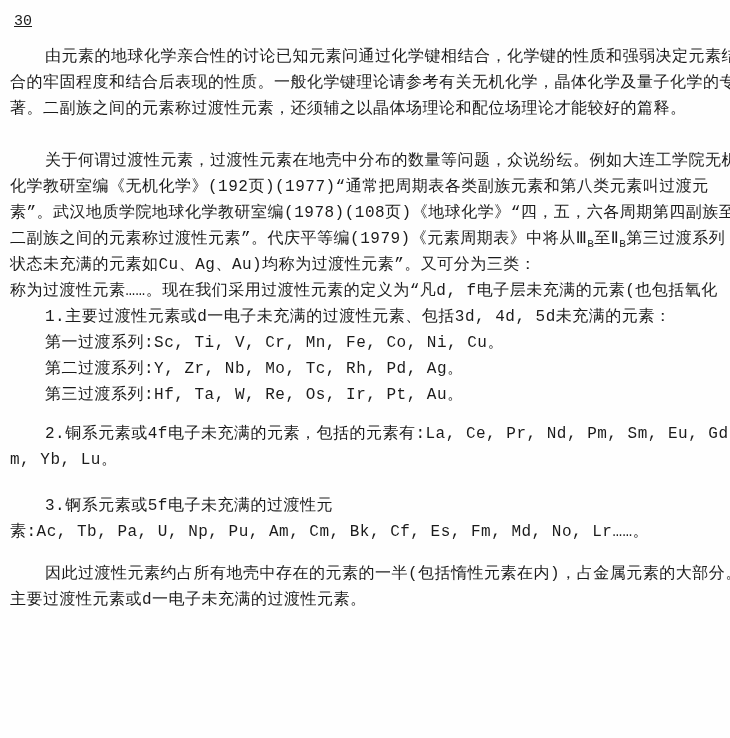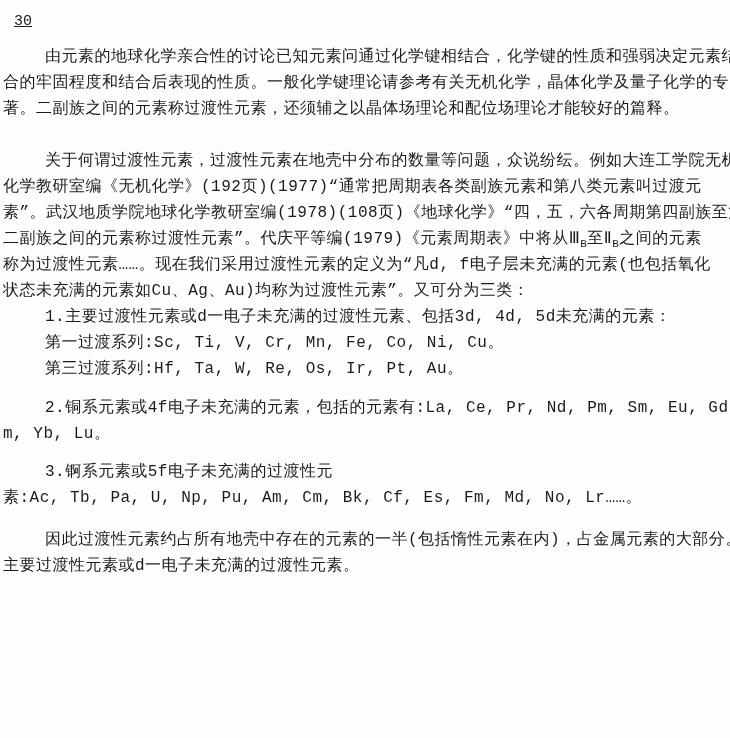--- a/index.html
+++ b/index.html
@@ -14,30 +14,30 @@
   .pagenum{
     margin:12px 0 0 14px;
     line-height:20px;
     font-size:15px;
     text-decoration:underline;
   }
   .ln{
     line-height:26px;
     height:26px;
     white-space:nowrap;
-    padding-left:3px;
+    padding-left:10px;
     letter-spacing:0.5px;
   }
   .ln.first{padding-left:45px;}
   .blk-p1{margin-top:12px;}
   .blk-p2{margin-top:26px;}
   .blk-i1{margin-top:0;}
   .blk-s1,.blk-s2,.blk-s3{}
   .blk-i2{margin-top:13px;}
-  .blk-i3{margin-top:12px;}
+  .blk-i3{margin-top:20px;}
   .blk-p9{margin-top:16px;}
   .sub{
     font-size:11px;
     vertical-align:sub;
   }
 </style>
 </head>
 <body>
 
 <div>
@@ -47,33 +47,36 @@
   <div class="blk-p1">
     <div class="ln first">由元素的地球化学亲合性的讨论已知元素问通过化学键相结合，化学键的性质和强弱决定元素结</div>
     <div class="ln">合的牢固程度和结合后表现的性质。一般化学键理论请参考有关无机化学，晶体化学及量子化学的专</div>
     <div class="ln">著。二副族之间的元素称过渡性元素，还须辅之以晶体场理论和配位场理论才能较好的篇释。</div>
   </div>
 
   <div class="blk-p2">
     <div class="ln first">关于何谓过渡性元素，过渡性元素在地壳中分布的数量等问题，众说纷纭。例如大连工学院无机</div>
     <div class="ln">化学教研室编《无机化学》(192页)(1977)“通常把周期表各类副族元素和第八类元素叫过渡元</div>
     <div class="ln">素”。武汉地质学院地球化学教研室编(1978)(108页)《地球化学》“四，五，六各周期第四副族至第</div>
-    <div class="ln"><span>二副族之间的元素称过渡性元素”。代庆平等编(1979)《元素周期表》中将从Ⅲ</span><span class="sub">B</span><span>至Ⅱ</span><span class="sub">B</span><span>之间的元素</span></div>
+    <div class="ln"><span>二副族之间的元素称过渡性元素”。代庆平等编(1979)《元素周期表》中将从Ⅲ</span><span class="sub">B</span><span>至Ⅱ</span><span class="sub">B</span><span>第三过渡系列</span></div>
+    <div class="ln">状态未充满的元素如Cu、Ag、Au)均称为过渡性元素”。又可分为三类：</div>
     <div class="ln">称为过渡性元素……。现在我们采用过渡性元素的定义为“凡d, f电子层未充满的元素(也包括氧化</div>
-    <div class="ln">状态未充满的元素如Cu、Ag、Au)均称为过渡性元素”。又可分为三类：</div>
   </div>
 
   <div class="blk-i1">
     <div class="ln first">1.主要过渡性元素或d一电子未充满的过渡性元素、包括3d, 4d, 5d未充满的元素：</div>
   </div>
 
   <div class="blk-s1">
     <div class="ln first">第一过渡系列:Sc, Ti, V, Cr, Mn, Fe, Co, Ni, Cu。</div>
   </div>
 
+  <div class="blk-s2">
+    <div class="ln first">第二过渡系列:Y, Zr, Nb, Mo, Tc, Rh, Pd, Ag。</div>
+  </div>
 
   <div class="blk-s3">
     <div class="ln first">第三过渡系列:Hf, Ta, W, Re, Os, Ir, Pt, Au。</div>
   </div>
 
   <div class="blk-i2">
     <div class="ln first">2.铜系元素或4f电子未充满的元素，包括的元素有:La, Ce, Pr, Nd, Pm, Sm, Eu, Gd, Tb, Dy, Ho, Er, T</div>
     <div class="ln">m, Yb, Lu。</div>
   </div>
 

